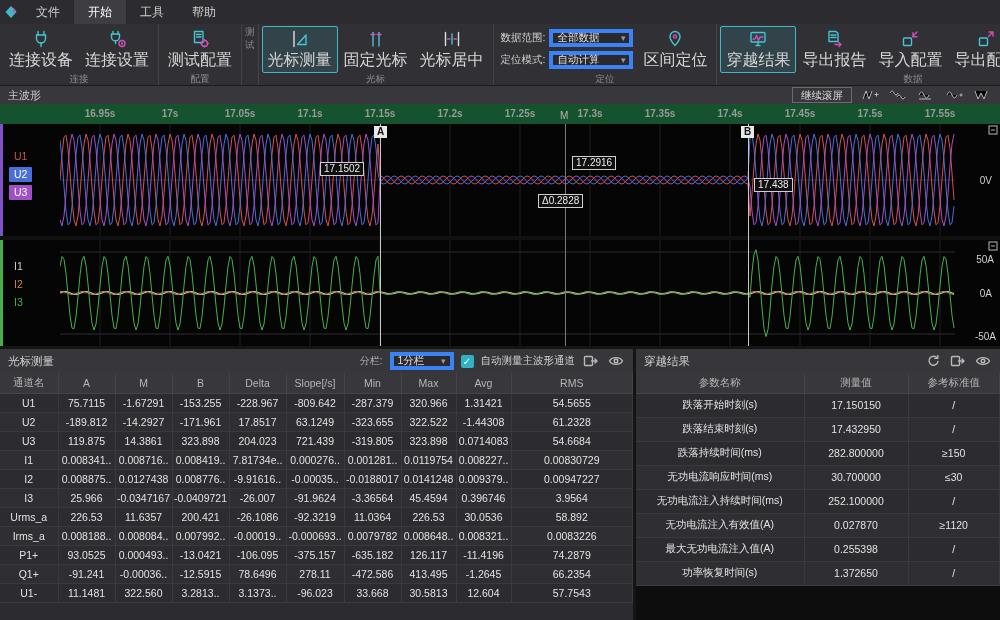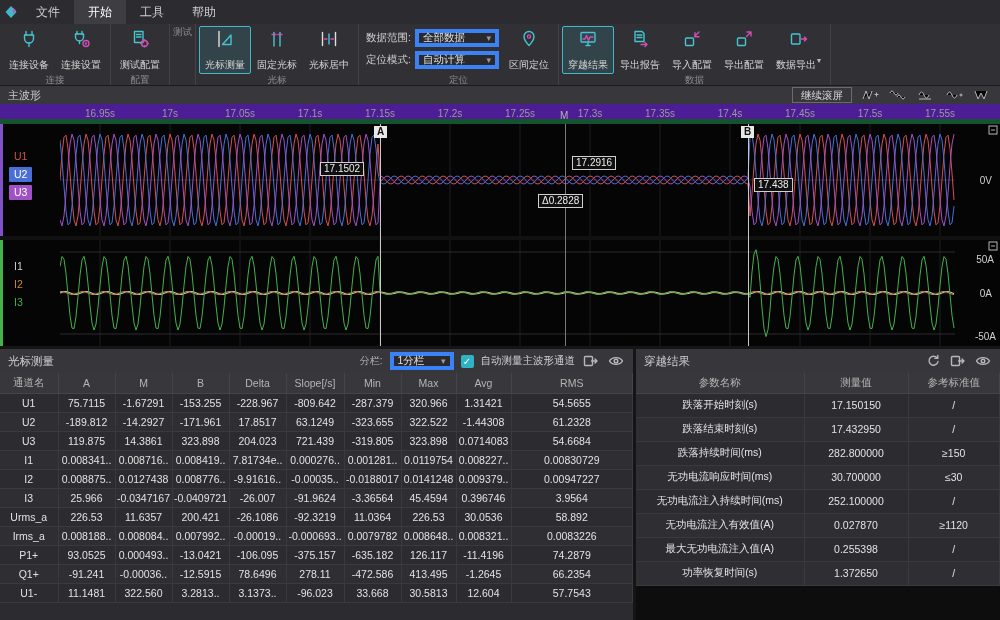--- a/index.html
+++ b/index.html
@@ -12,21 +12,21 @@
   .applogo { width:22px; display:flex; justify-content:center; }
   .menu-item { padding:0 14px; height:24px; line-height:24px; }
   .menu-item.active { background:#3d3d42; color:#fff; }
 
   
   .ribbon { height:62px; background:#313135; display:flex; border-bottom:1px solid #1b1b1d; flex:0 0 auto; }
   .rgroup { display:flex; flex-direction:column; border-right:1px solid #424247; padding:2px 3px 0; }
   .rgroup-content { display:flex; flex:1; align-items:flex-start; }
   .rgroup-label { text-align:center; font-size:9.5px; color:#8d8d92; padding:0 0 2px; }
   .rbtn { display:flex; flex-direction:column; align-items:center; padding:2px 5px 1px; border:1px solid transparent; border-radius:2px; }
-  .rbtn .rlabel { font-size:10px; color:#d6d6d6; white-space:nowrap; margin-top:9px; }
+  .rbtn .rlabel { font-size:16px; color:#d6d6d6; white-space:nowrap; margin-top:1px; }
   .rbtn.disabled .rlabel { color:#6f6f74; }
   .rbtn.active { background:rgba(64,190,205,.13); border-color:#3fb9c9; }
   .icn { width:22px; height:20px; display:flex; justify-content:center; align-items:center; }
   .icn svg * , .icn16 svg * { fill:none; stroke:#45c4d2; stroke-width:1.4; stroke-linecap:round; stroke-linejoin:round; }
   svg .mg { stroke:#cf4fb4 !important; }
   svg .wh { stroke:#dedede !important; }
   svg .wh2 { stroke:#b8b8b8 !important; }
   svg .fil { fill:#6e6e72 !important; stroke:none !important; }
   .selcol { display:flex; flex-direction:column; gap:4px; padding:3px 4px; }
   .selrow { display:flex; align-items:center; gap:4px; }
@@ -34,21 +34,21 @@
   .select { min-width:84px; height:18px; background:#2a2a2e; border:4px solid #3b82f6; display:flex; align-items:center; justify-content:space-between; padding:0 4px; font-size:10.5px; color:#e0e0e0; }
   .select .caret { color:#9a9a9a; font-size:9px; margin-left:4px; }
   .caret-after { font-size:8px; color:#bbb; margin-left:1px; }
 
   
   .wave-section { height:260px; position:relative; flex:0 0 auto; background:#050505; }
   .wtitle { height:18px; background:#38383c; display:flex; align-items:center; padding:0 8px; font-size:11px; color:#cfcfcf; }
   .wtools { margin-left:auto; display:flex; align-items:center; gap:8px; }
   .wbtn { border:1px solid #6a6a6f; padding:0 8px; font-size:10.5px; line-height:14px; color:#d8d8d8; }
   .wmode { width:20px; height:13px; display:flex; align-items:center; justify-content:center; }
-  .time-axis { height:20px; background:#4c1d95; position:relative; border-bottom:5px solid #14532d; }
+  .time-axis { height:20px; background:#14532d; position:relative; border-bottom:5px solid #14532d;font-weight:bold; }
   .tlabel { position:absolute; top:4px; transform:translateX(-50%); font-size:10px; color:#9a9a9a; }
   .wpanel { display:flex; position:relative; background:#050505; }
   .vpanel { height:112px; border-left:3px solid #8052c8; }
   .ipanel { height:106px; border-left:3px solid #46b14c; }
   .panel-gap { height:4px; background:#111; }
   .chcol { width:57px; flex:0 0 auto; padding-top:22px; }
   .ipanel .chcol { padding-top:16px; }
   .chlabel { display:inline-block; font-size:10.5px; line-height:15px; padding:0 5px; margin:2px 0 0 6px; border-radius:1px; }
   .chlabel.boxed { color:#fff; }
   .wavebox { flex:1; position:relative; }

